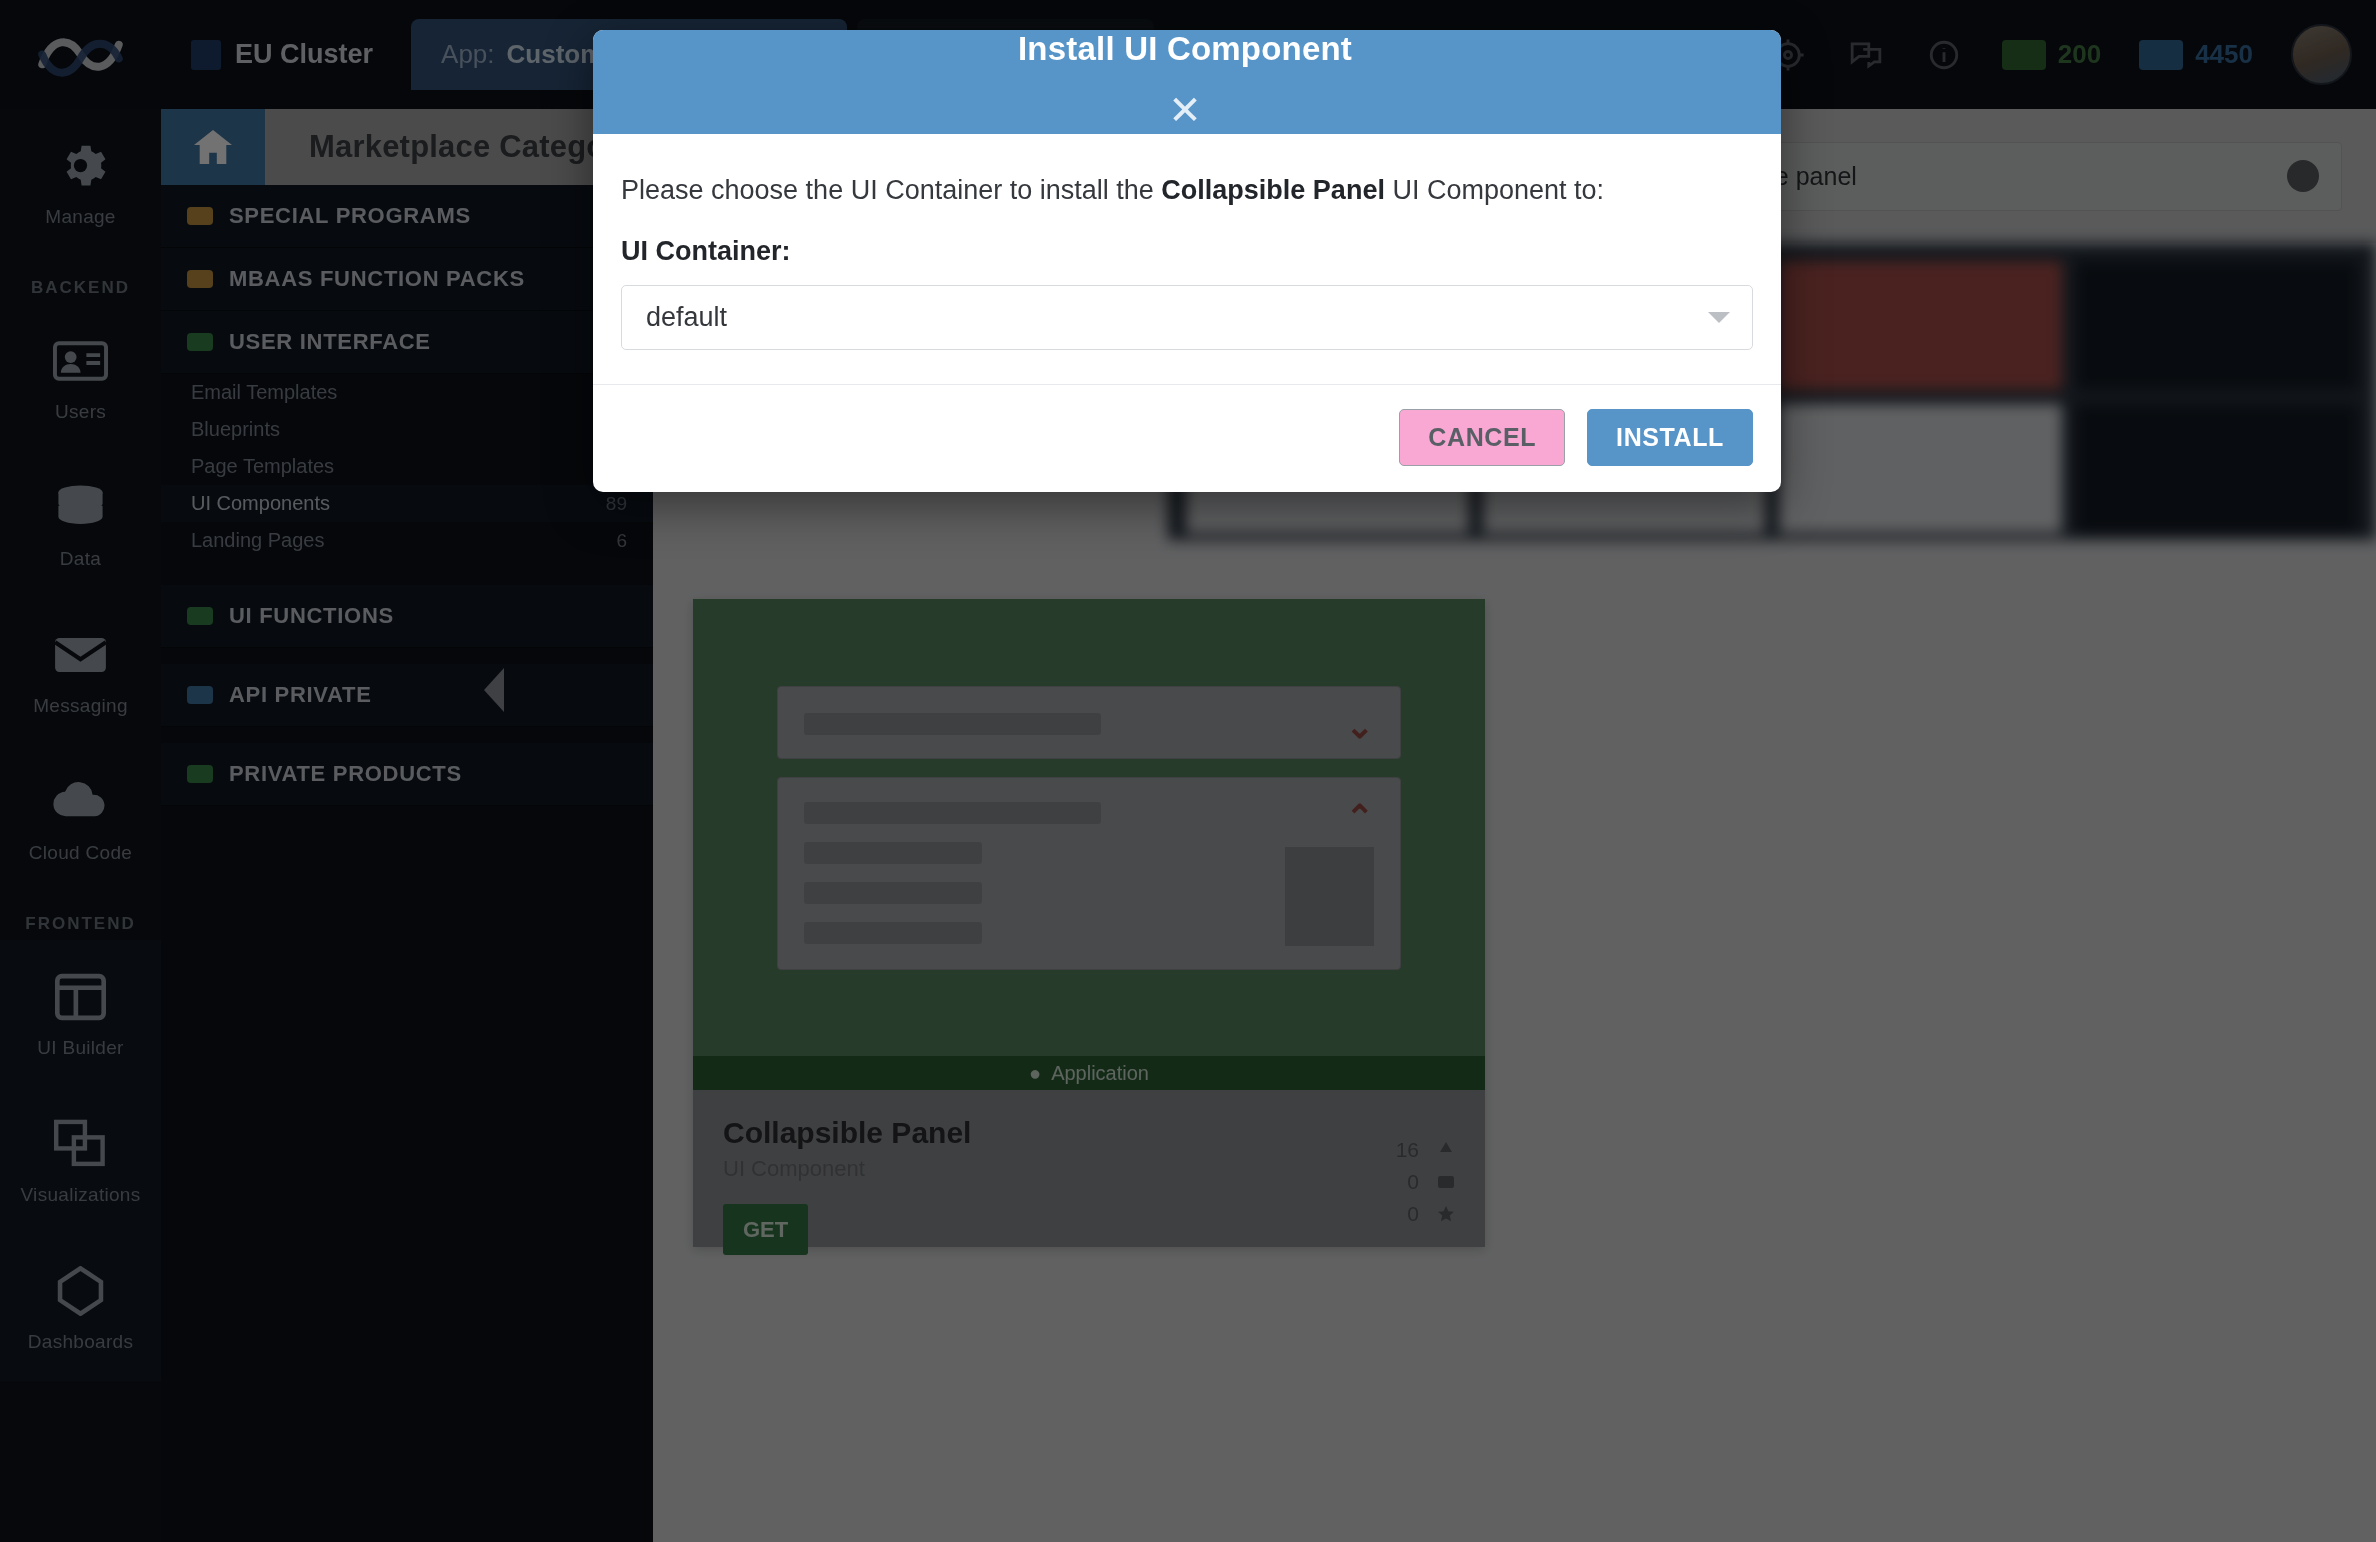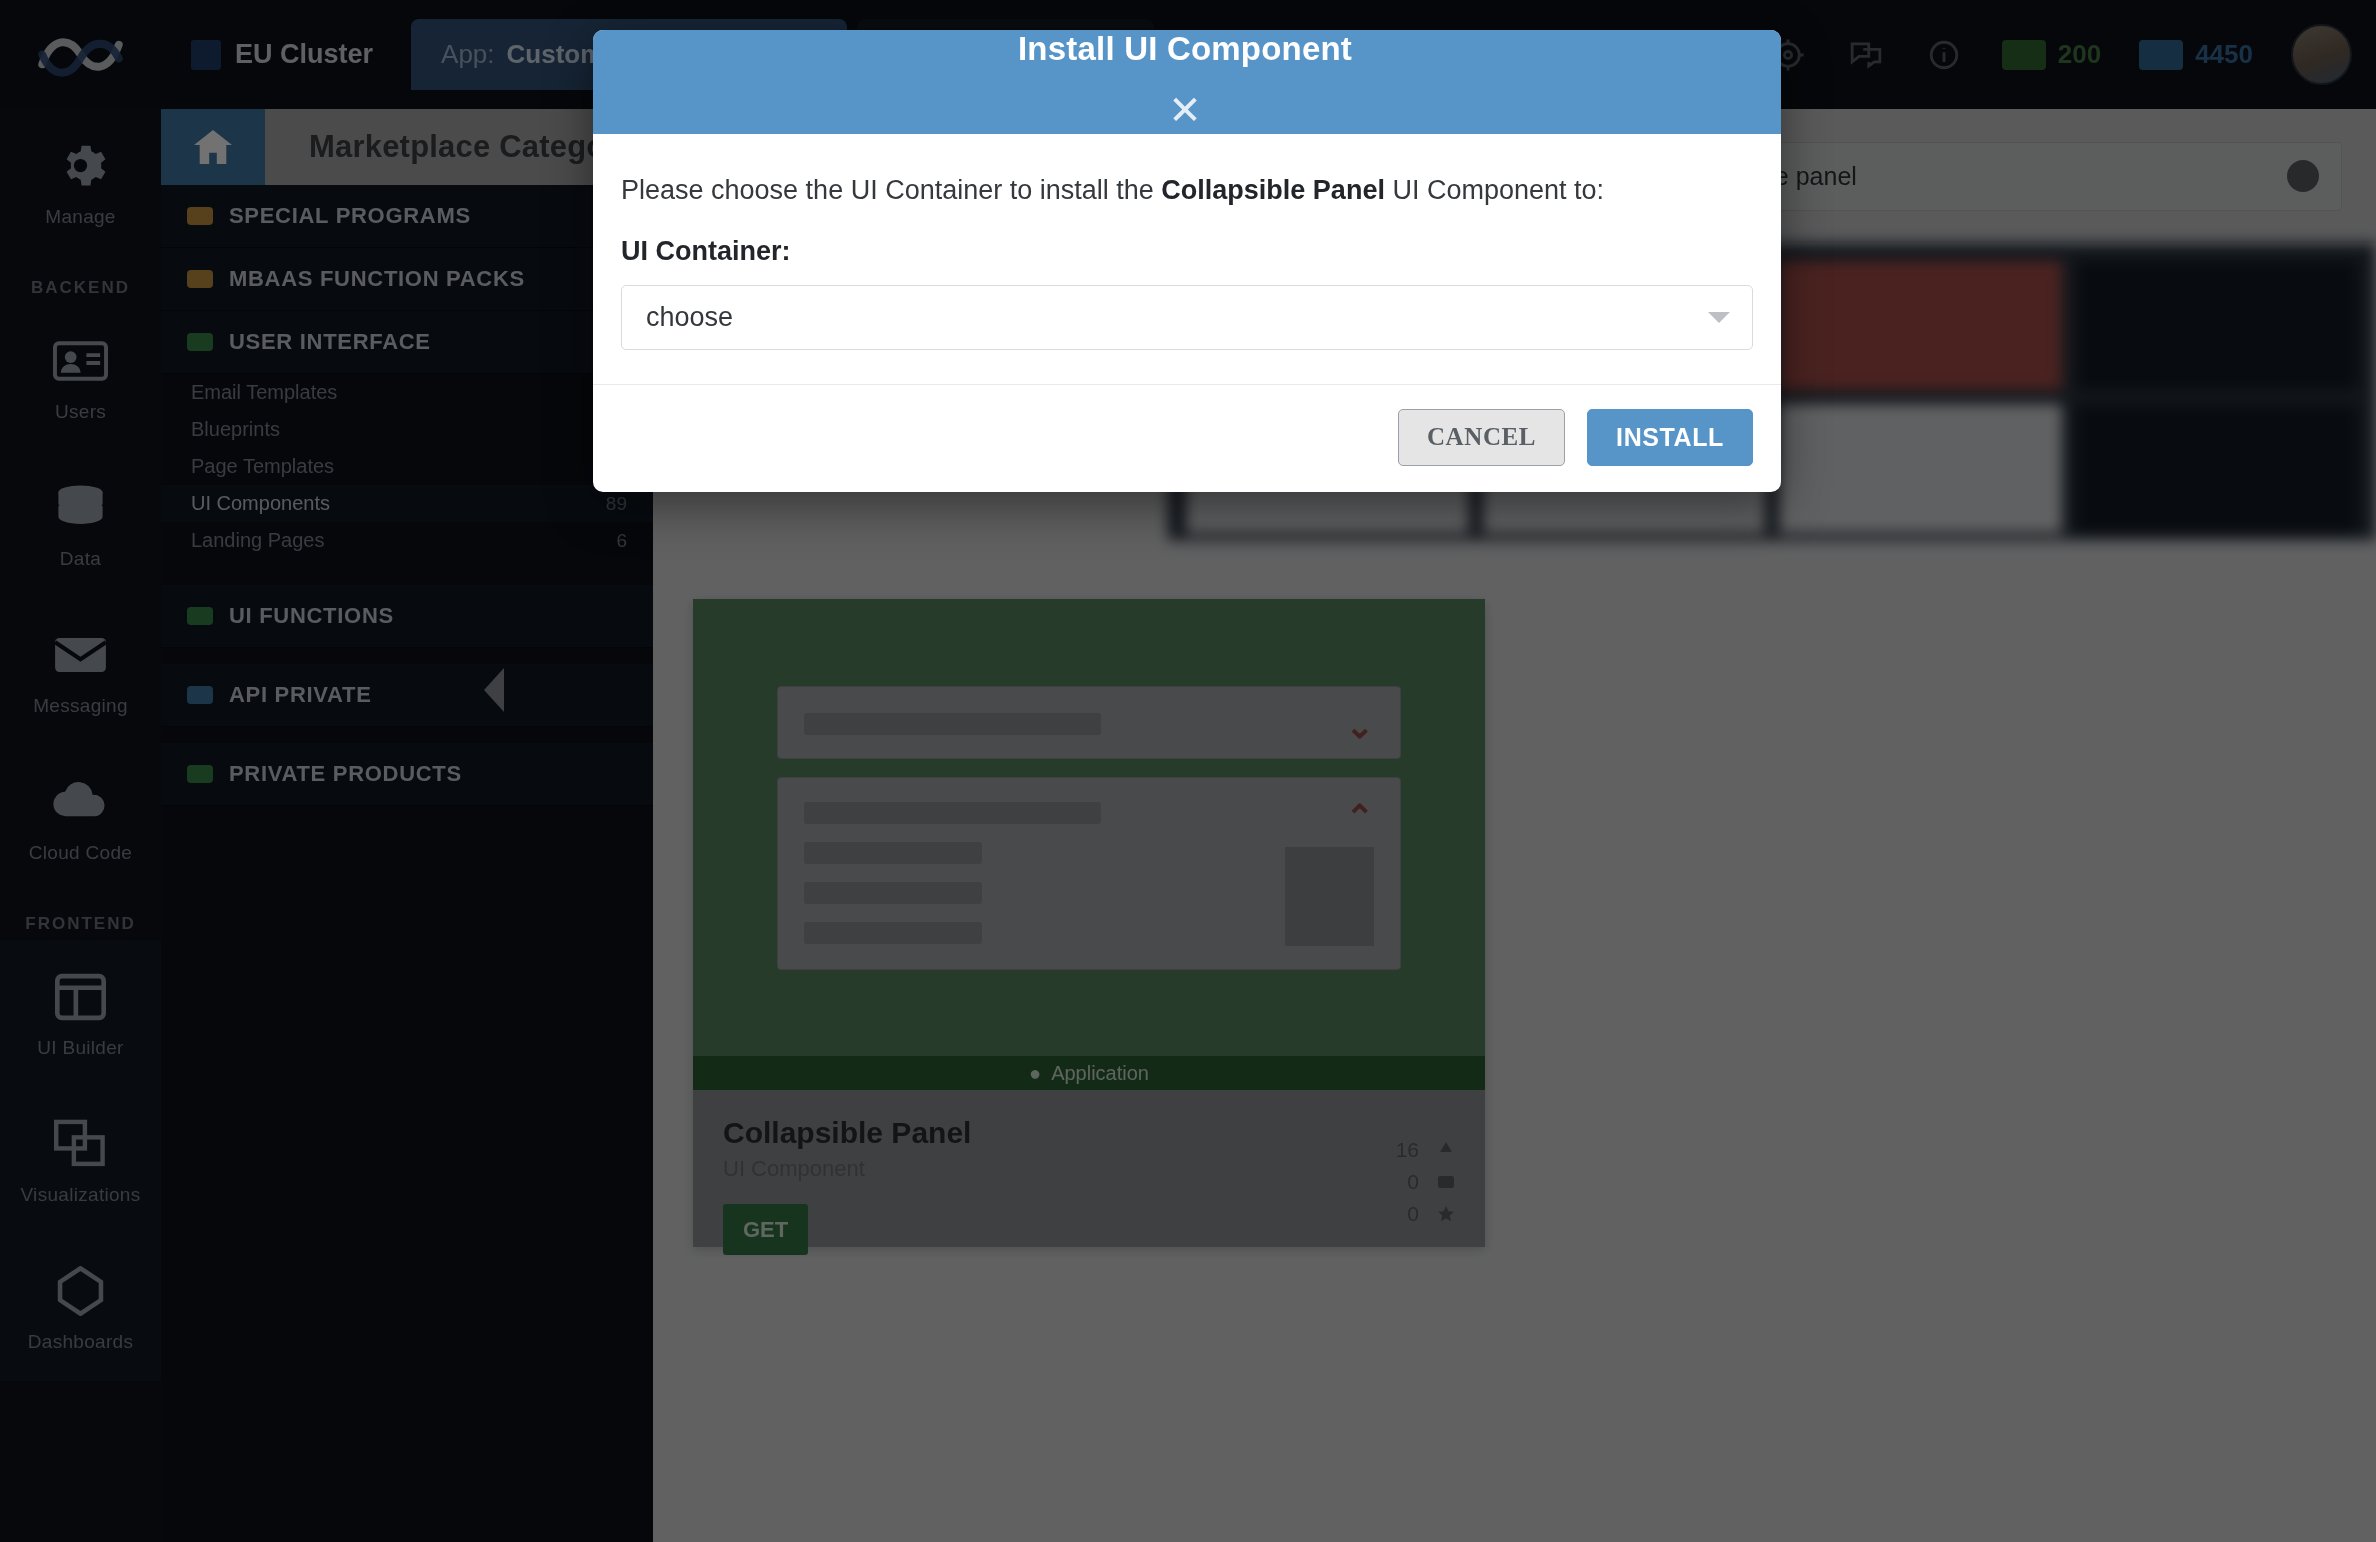--- a/index.html
+++ b/index.html
@@ -259,21 +259,21 @@
   #modal-footer {
     border-top: 1px solid #e7e9ec;
     padding: 24px 28px 26px;
     display: flex; justify-content: flex-end; gap: 22px;
   }
   .mbtn {
     height: 57px; border-radius: 5px; font-size: 25px; font-weight: 600;
     display: flex; align-items: center; justify-content: center;
     padding: 0 28px; cursor: pointer; letter-spacing: 0.6px;
   }
-  #cancel-btn { background: #e5e5e5; border: 1px solid #9aa0a7; color: #5a5f66; min-width: 139px; font-family: Liberation Serif, serif; }
+  #cancel-btn { background: #f9a8d4; border: 1px solid #9aa0a7; color: #5a5f66; min-width: 139px; }
   #install-btn { background: #5794c8; color: #fff; border: 1px solid #5794c8; min-width: 139px; }
 </style>
 </head>
 <body>
 
 <div id="app-backdrop">
 
   <div id="topbar">
     <div class="logo-wrap">
       <svg class="logo-swoosh" viewBox="0 0 90 56">
@@ -555,21 +555,21 @@
   </div>
 
   <div id="modal-body">
     <div id="modal-desc">
       <span>Please choose the UI Container to install the </span><b>Collapsible Panel</b><span> UI Component to:</span>
     </div>
 
     <div id="field-label">UI Container:</div>
 
     <div id="container-select">
-      <span>choose</span>
+      <span>default</span>
       <span class="select-caret"></span>
     </div>
   </div>
 
   <div id="modal-footer">
     <div class="mbtn" id="cancel-btn">CANCEL</div>
     <div class="mbtn" id="install-btn">INSTALL</div>
   </div>
 </div>
 

